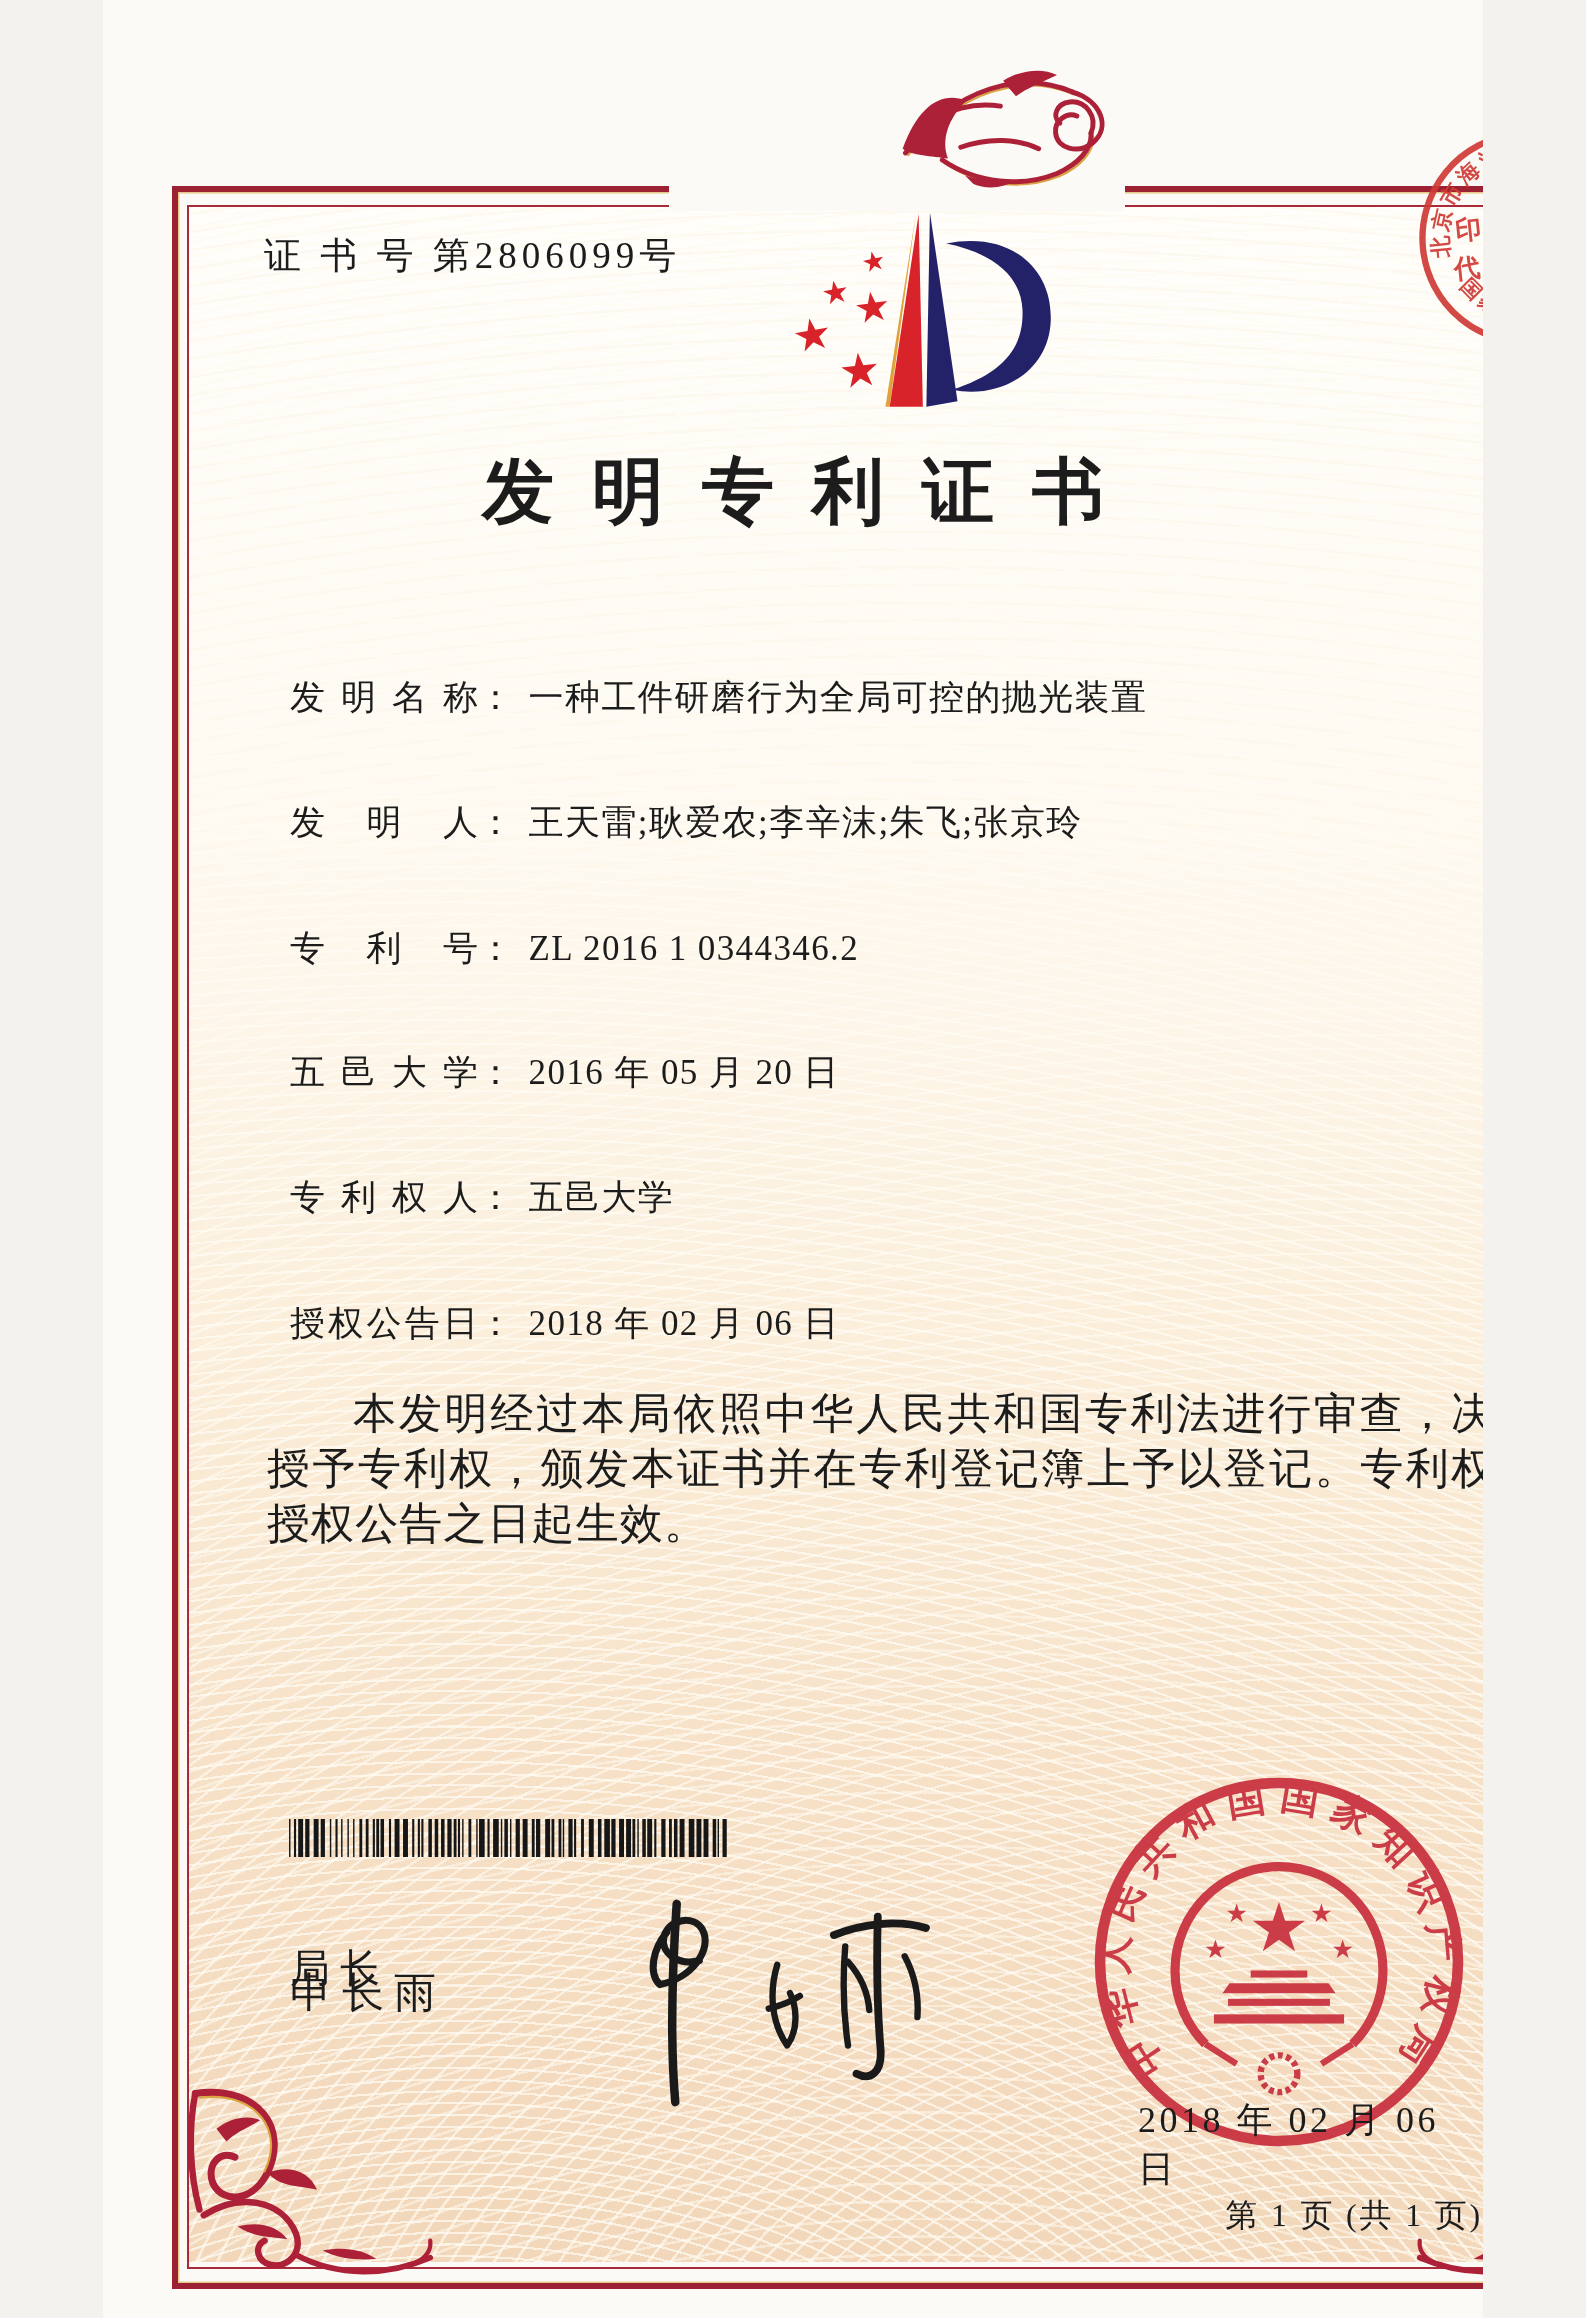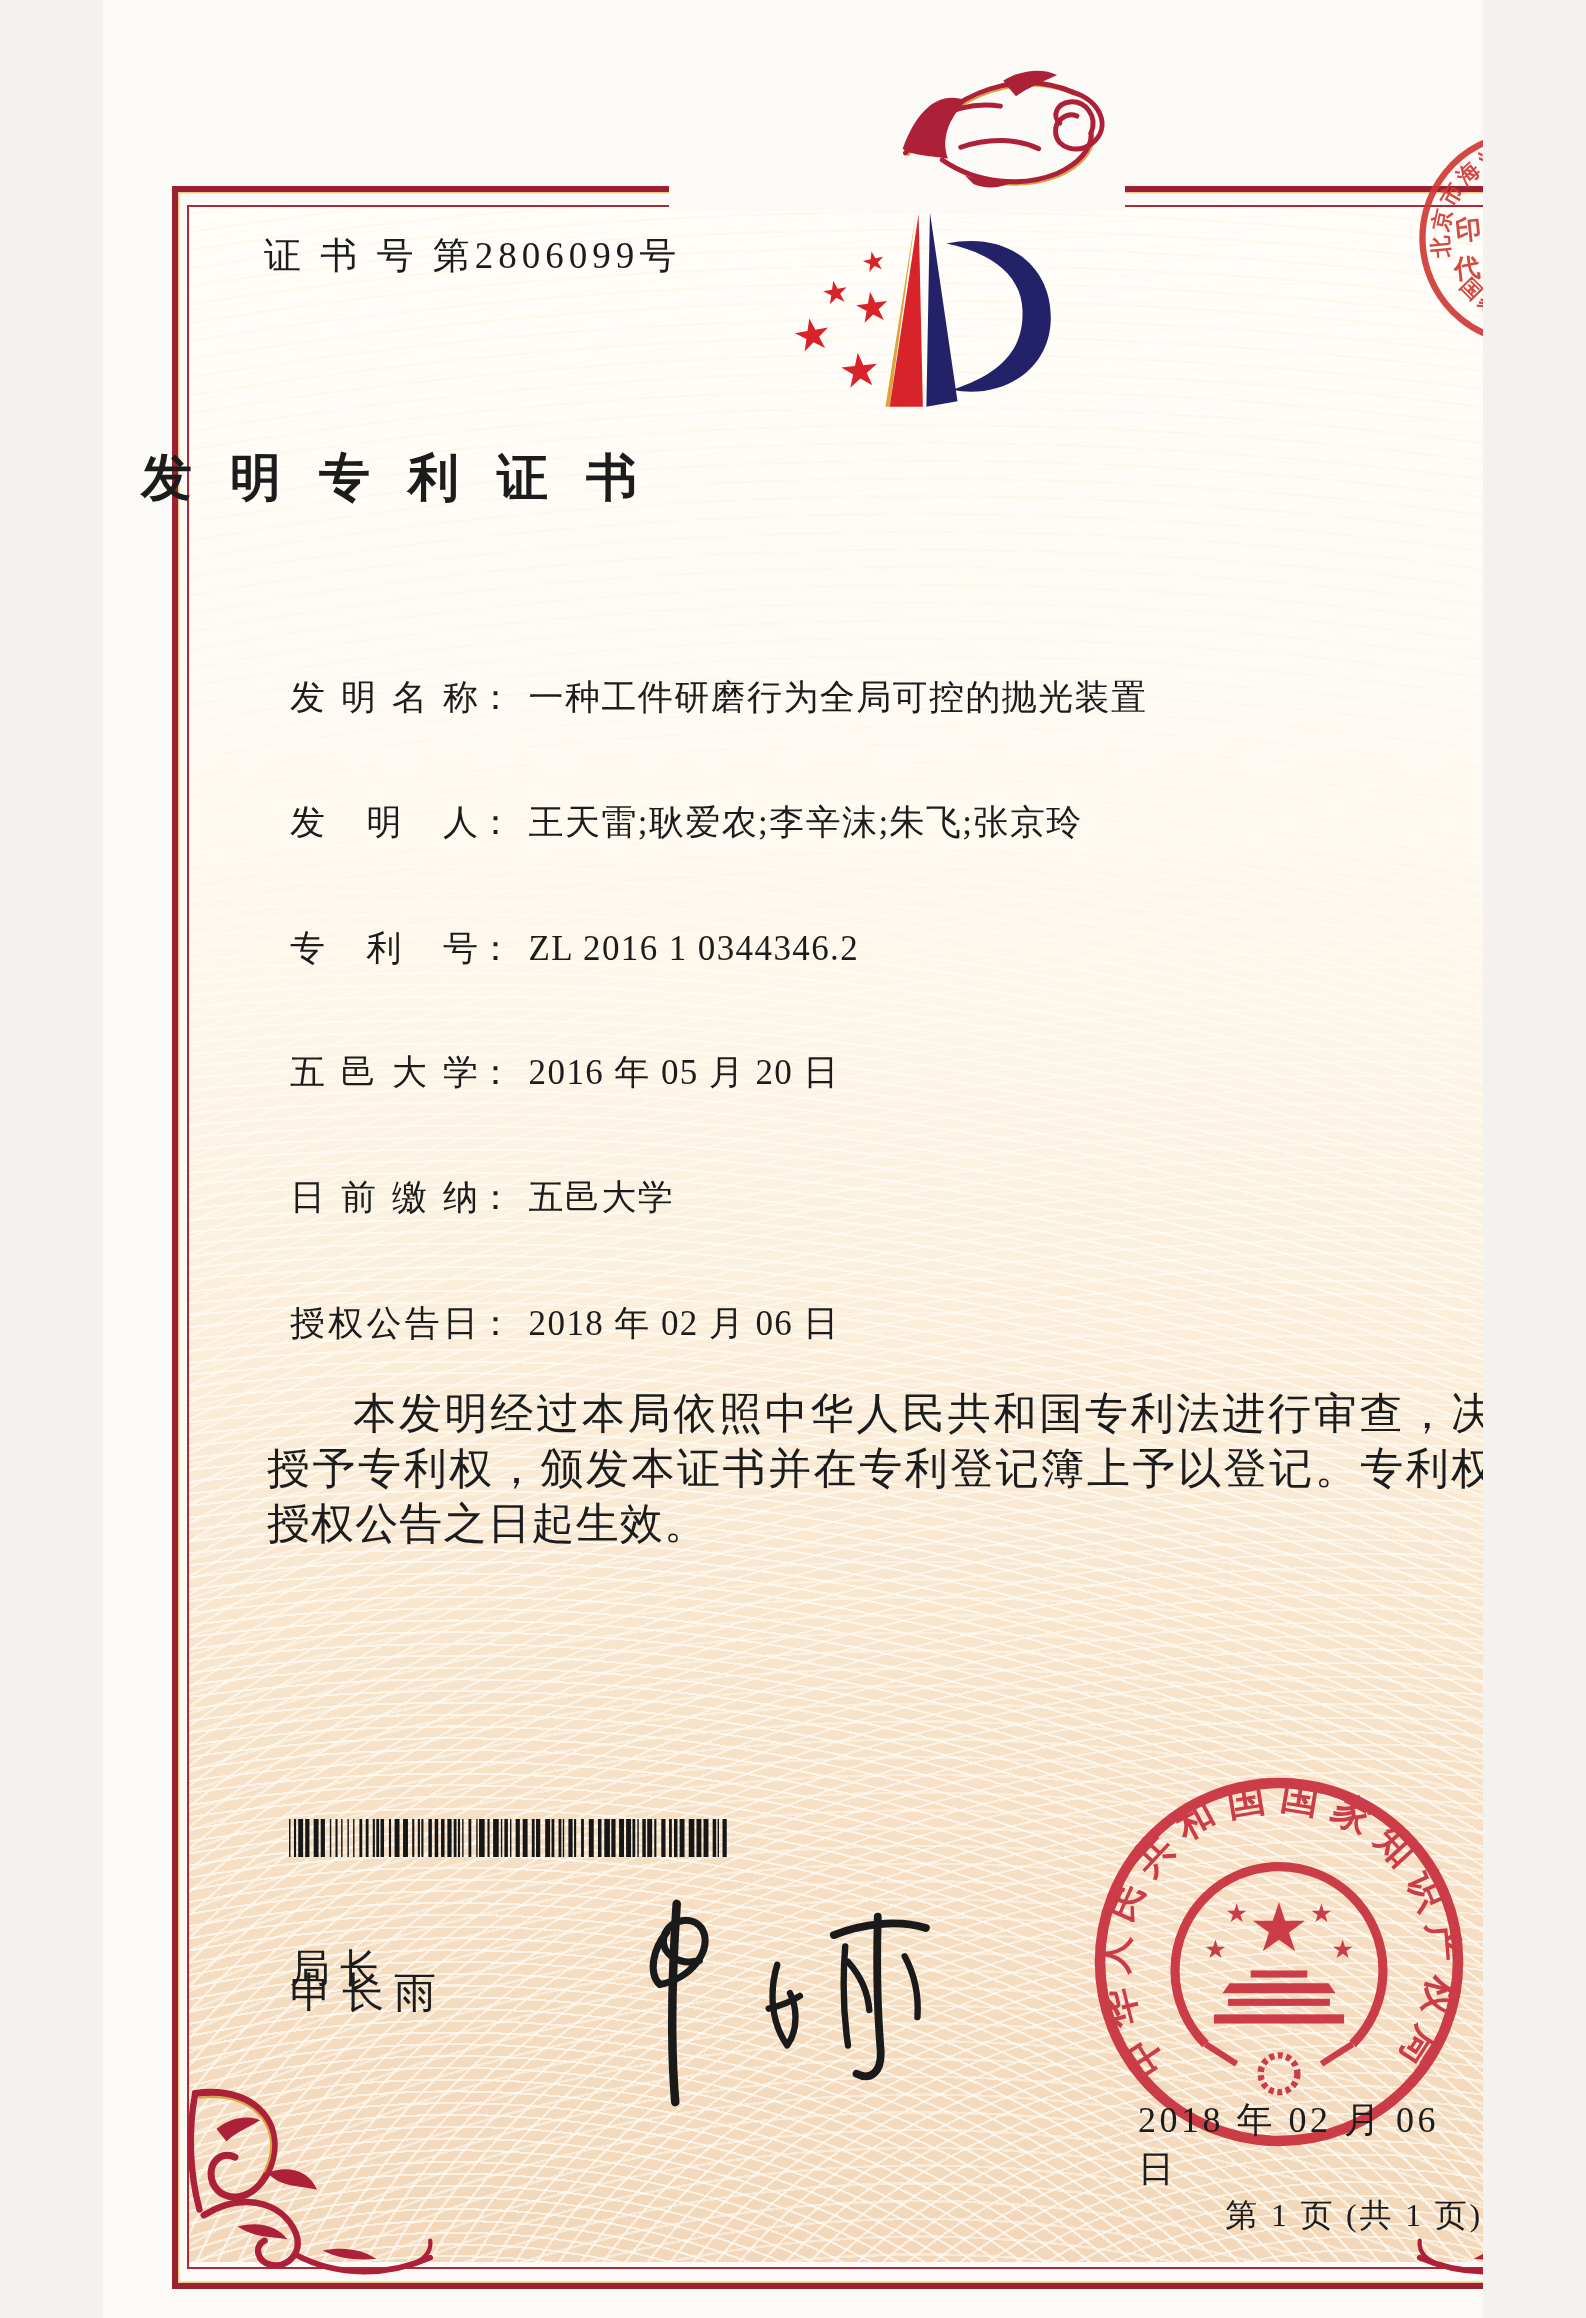--- a/index.html
+++ b/index.html
@@ -21,22 +21,22 @@
     position:absolute;left:86px;top:207px;width:1464px;height:2055px;
     background:
       repeating-radial-gradient(439px 304px at 18% 118%, rgba(255,255,255,0) 0 14px, rgba(255,252,244,.7) 14px 17px),
       repeating-radial-gradient(580px 396px at 80% 112%, rgba(255,255,255,0) 0 17px, rgba(255,250,240,.65) 17px 20px),
       repeating-radial-gradient(672px 510px at 50% 135%, rgba(255,255,255,0) 0 20px, rgba(253,246,233,.6) 20px 23.4px),
       linear-gradient(180deg,#fffefb 0%,#fefaf2 30%,#fbeeda 55%,#f6e0c6 78%,#f2d7ba 100%);
   }
   
   .cert-no{position:absolute;left:161px;top:231px;font-size:37px;letter-spacing:5px;}
   .title{
-    position:absolute;left:0;top:444px;width:100%;
-    font-size:51px;font-weight:bold;letter-spacing:38px;text-indent:38px;
+    position:absolute;left:0;top:444px;width:100%;text-align:center;
+    font-size:72px;font-weight:bold;letter-spacing:38px;text-indent:38px;
   }
   .fields{position:absolute;left:187px;top:674px;width:1274px;font-size:35px;}
   .frow{position:absolute;left:0;white-space:nowrap;}
   .flabel{display:inline-block;width:188px;text-align:justify;text-align-last:justify;}
   .fcolon{display:inline-block;}
   .fvalue{display:inline-block;margin-left:15.6px;letter-spacing:1.4px;}
   .body-text{
     position:absolute;left:164px;top:1386px;width:1274px;
     font-size:43px;line-height:55px;letter-spacing:1.1px;text-align:justify;
   }
@@ -165,21 +165,21 @@
     <div class="frow" style="top:125px">
       <span class="flabel">发明人</span><span class="fcolon">：</span><span class="fvalue">王天雷;耿爱农;李辛沫;朱飞;张京玲</span>
     </div>
     <div class="frow" style="top:251px">
       <span class="flabel">专利号</span><span class="fcolon">：</span><span class="fvalue">ZL 2016 1 0344346.2</span>
     </div>
     <div class="frow" style="top:375px">
       <span class="flabel">五邑大学</span><span class="fcolon">：</span><span class="fvalue">2016 年 05 月 20 日</span>
     </div>
     <div class="frow" style="top:500px">
-      <span class="flabel">日前缴纳</span><span class="fcolon">：</span><span class="fvalue">五邑大学</span>
+      <span class="flabel">专利权人</span><span class="fcolon">：</span><span class="fvalue">五邑大学</span>
     </div>
     <div class="frow" style="top:626px">
       <span class="flabel">授权公告日</span><span class="fcolon">：</span><span class="fvalue">2018 年 02 月 06 日</span>
     </div>
   </div>
 
   <div class="body-text">
     <p>本发明经过本局依照中华人民共和国专利法进行审查，决定授予专利权，颁发本证书并在专利登记簿上予以登记。专利权自授权公告之日起生效。</p>
   </div>
 

